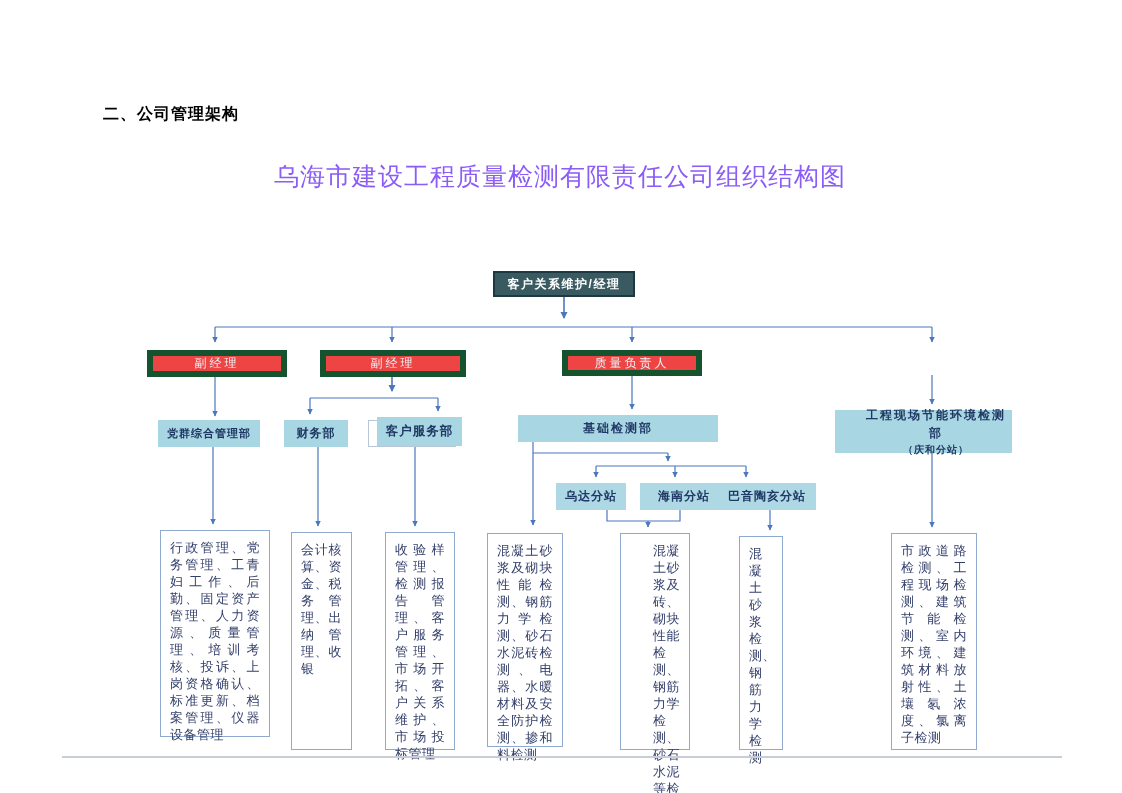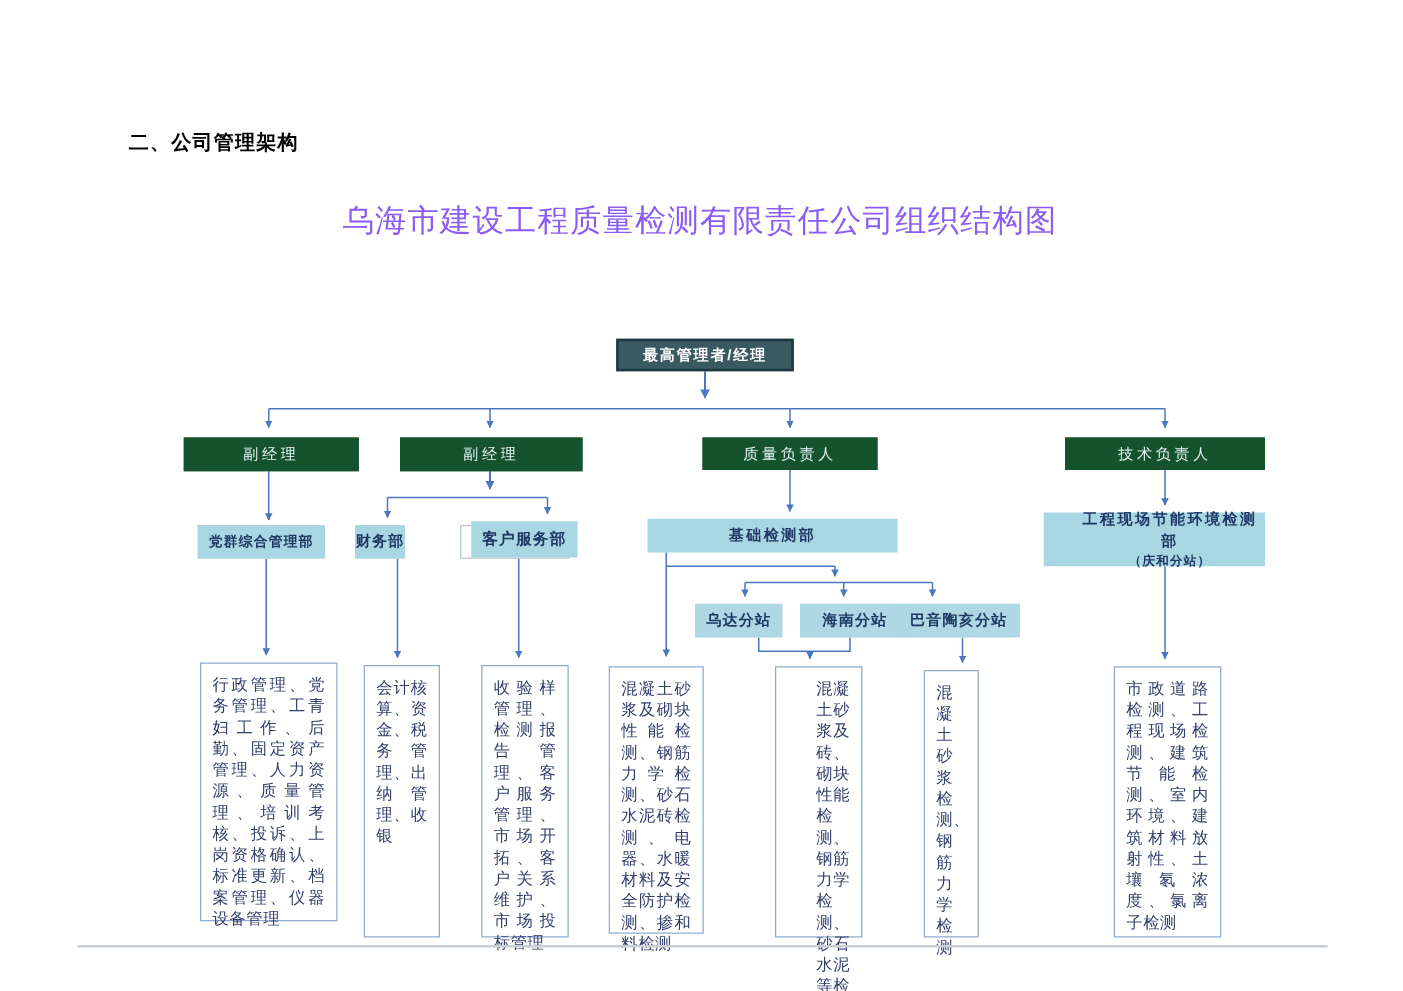--- a/index.html
+++ b/index.html
@@ -15,21 +15,21 @@
   #chart-title{
     position:absolute;left:150px;top:160px;width:820px;text-align:center;
     font-family:"Liberation Serif",serif;font-size:25px;color:#8b5cf6;letter-spacing:1px;
   }
   .node{position:absolute;display:flex;align-items:center;justify-content:center;box-sizing:border-box;text-align:center;}
   .node-top{
     background:#3A5A62;border:2px solid #1C3840;color:#ffffff;
     font-size:12px;letter-spacing:1.5px;font-weight:bold;
   }
   .node-l2{
-    background:#14532d;border:1px solid #14532d;color:#EAF5F8;
+    background:#ef4444;border:6px solid #14532d;color:#EAF5F8;
     font-size:12px;letter-spacing:3px;
   }
   .node-l3{
     background:#A9D6E3;color:#1F3864;font-size:12px;font-weight:bold;letter-spacing:1px;
   }
   .node-station{
     background:#AFD8E5;color:#1F3864;font-size:12px;font-weight:bold;letter-spacing:1px;
   }
   .ghost{
     position:absolute;background:#ffffff;border:1px solid #B9C6D8;box-sizing:border-box;
@@ -99,29 +99,28 @@
       <line x1="770" y1="510" x2="770" y2="530" marker-end="url(#arr)"></line>
 
       <line x1="932" y1="453" x2="932" y2="527" marker-end="url(#arr)"></line>
 
       <line x1="213" y1="447" x2="213" y2="524" marker-end="url(#arr)"></line>
       <line x1="318" y1="447" x2="318" y2="526" marker-end="url(#arr)"></line>
       <line x1="415" y1="446" x2="415" y2="526" marker-end="url(#arr)"></line>
     </g>
   </svg>
 
-  <div class="node node-top" style="left:493px;top:271px;width:142px;height:26px;">最高管理者/经理</div>
+  <div class="node node-top" style="left:493px;top:271px;width:142px;height:26px;">客户关系维护/经理</div>
 
   <div class="node node-l2" style="left:147px;top:350px;width:140px;height:27px;">副经理</div>
   <div class="node node-l2" style="left:320px;top:350px;width:146px;height:27px;">副经理</div>
   <div class="node node-l2" style="left:562px;top:350px;width:140px;height:26px;">质量负责人</div>
-  <div class="node node-l2" style="left:852px;top:350px;width:160px;height:26px;">技术负责人</div>
 
   <div class="node node-l3" style="left:158px;top:420px;width:102px;height:27px;font-size:11px;">党群综合管理部</div>
-  <div class="node node-l3" style="left:284px;top:420px;width:40px;height:27px;text-align:right;">财务部</div>
+  <div class="node node-l3" style="left:284px;top:420px;width:64px;height:27px;text-align:right;">财务部</div>
   <div class="ghost" style="left:368px;top:420px;width:88px;height:27px;"></div>
   <div class="node node-l3" style="left:377px;top:417px;width:85px;height:29px;font-size:12.5px;">客户服务部</div>
   <div class="node node-l3" style="left:518px;top:415px;width:200px;height:27px;letter-spacing:2px;">基础检测部</div>
   <div class="node node-l3 node-env" style="left:835px;top:410px;width:177px;height:43px;letter-spacing:2px;padding-left:25px;">
     <span>工程现场节能环境检测部</span>
     <span class="sub">（庆和分站）</span>
   </div>
 
   <div class="node node-station" style="left:556px;top:483px;width:70px;height:27px;">乌达分站</div>
   <div class="node node-station" style="left:640px;top:483px;width:88px;height:27px;">海南分站</div>

